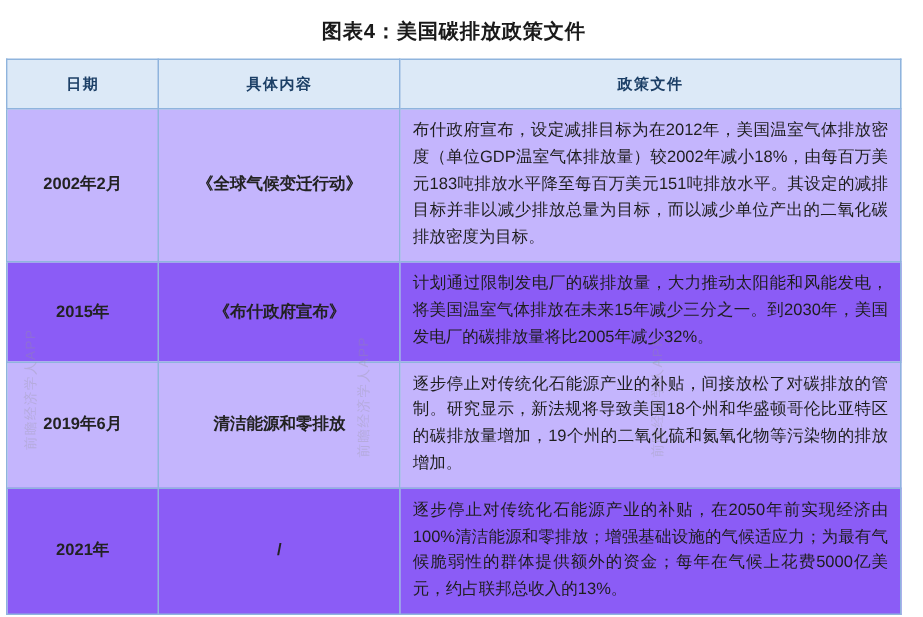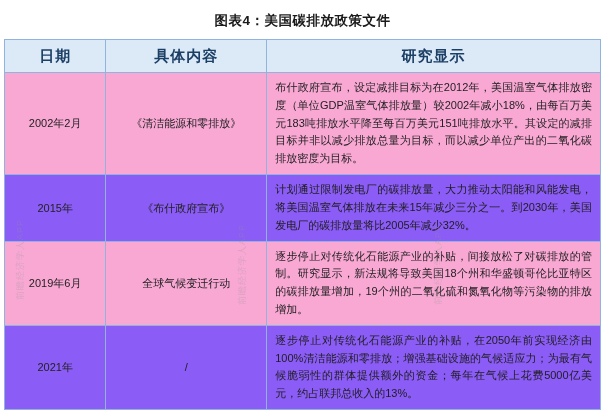--- a/index.html
+++ b/index.html
@@ -36,53 +36,54 @@
     table-layout: fixed;
     border: 1px solid #7fa8d8;
   }
   table.policy th, table.policy td {
     border: 1px solid #8fb4dd;
     vertical-align: middle;
   }
   table.policy thead th {
     background: #dce9f7;
     color: #1c3f66;
-    font-size: 15px;
+    font-size: 10px;
     font-weight: bold;
     height: 30px;
     text-align: center;
     letter-spacing: 1px;
   }
   col.c-date { width: 17%; }
   col.c-doc { width: 27%; }
   col.c-detail { width: 56%; }
 
   td.date-cell, td.doc-cell {
     text-align: center;
     font-size: 11px;
     color: #222;
     padding: 4px 3px;
     line-height: 1.5;
+    font-weight: bold;
   }
   td.doc-cell {
     font-size: 11px;
   }
   td.detail-cell {
     text-align: justify;
     font-size: 11px;
     line-height: 1.62;
     padding: 6px 8px;
     color: #1e1e1e;
     text-justify: inter-ideograph;
   }
   .row-alt td {
     background: #8b5cf6;
   }
   .row-plain td {
-    background: #f9a8d4;
+    background: #c4b5fd;
   }
   
   .wm {
     position: absolute;
     color: rgba(150,150,150,0.30);
     font-size: 9px;
     letter-spacing: 1px;
     pointer-events: none;
     white-space: nowrap;
     transform: rotate(-90deg);
@@ -111,37 +112,37 @@
   <table class="policy">
     <colgroup>
       <col class="c-date">
       <col class="c-doc">
       <col class="c-detail">
     </colgroup>
     <thead>
       <tr>
         <th>日期</th>
         <th>具体内容</th>
-        <th>研究显示</th>
+        <th>政策文件</th>
       </tr>
     </thead>
     <tbody>
       <tr class="row-plain">
         <td class="date-cell">2002年2月</td>
-        <td class="doc-cell">《清洁能源和零排放》</td>
+        <td class="doc-cell">《全球气候变迁行动》</td>
         <td class="detail-cell">布什政府宣布，设定减排目标为在2012年，美国温室气体排放密度（单位GDP温室气体排放量）较2002年减小18%，由每百万美元183吨排放水平降至每百万美元151吨排放水平。其设定的减排目标并非以减少排放总量为目标，而以减少单位产出的二氧化碳排放密度为目标。</td>
       </tr>
       <tr class="row-alt">
         <td class="date-cell">2015年</td>
         <td class="doc-cell">《布什政府宣布》</td>
         <td class="detail-cell">计划通过限制发电厂的碳排放量，大力推动太阳能和风能发电，将美国温室气体排放在未来15年减少三分之一。到2030年，美国发电厂的碳排放量将比2005年减少32%。</td>
       </tr>
       <tr class="row-plain">
         <td class="date-cell">2019年6月</td>
-        <td class="doc-cell">全球气候变迁行动</td>
+        <td class="doc-cell">清洁能源和零排放</td>
         <td class="detail-cell">逐步停止对传统化石能源产业的补贴，间接放松了对碳排放的管制。研究显示，新法规将导致美国18个州和华盛顿哥伦比亚特区的碳排放量增加，19个州的二氧化硫和氮氧化物等污染物的排放增加。</td>
       </tr>
       <tr class="row-alt">
         <td class="date-cell">2021年</td>
         <td class="doc-cell">/</td>
         <td class="detail-cell">逐步停止对传统化石能源产业的补贴，在2050年前实现经济由100%清洁能源和零排放；增强基础设施的气候适应力；为最有气候脆弱性的群体提供额外的资金；每年在气候上花费5000亿美元，约占联邦总收入的13%。</td>
       </tr>
     </tbody>
   </table>
 

